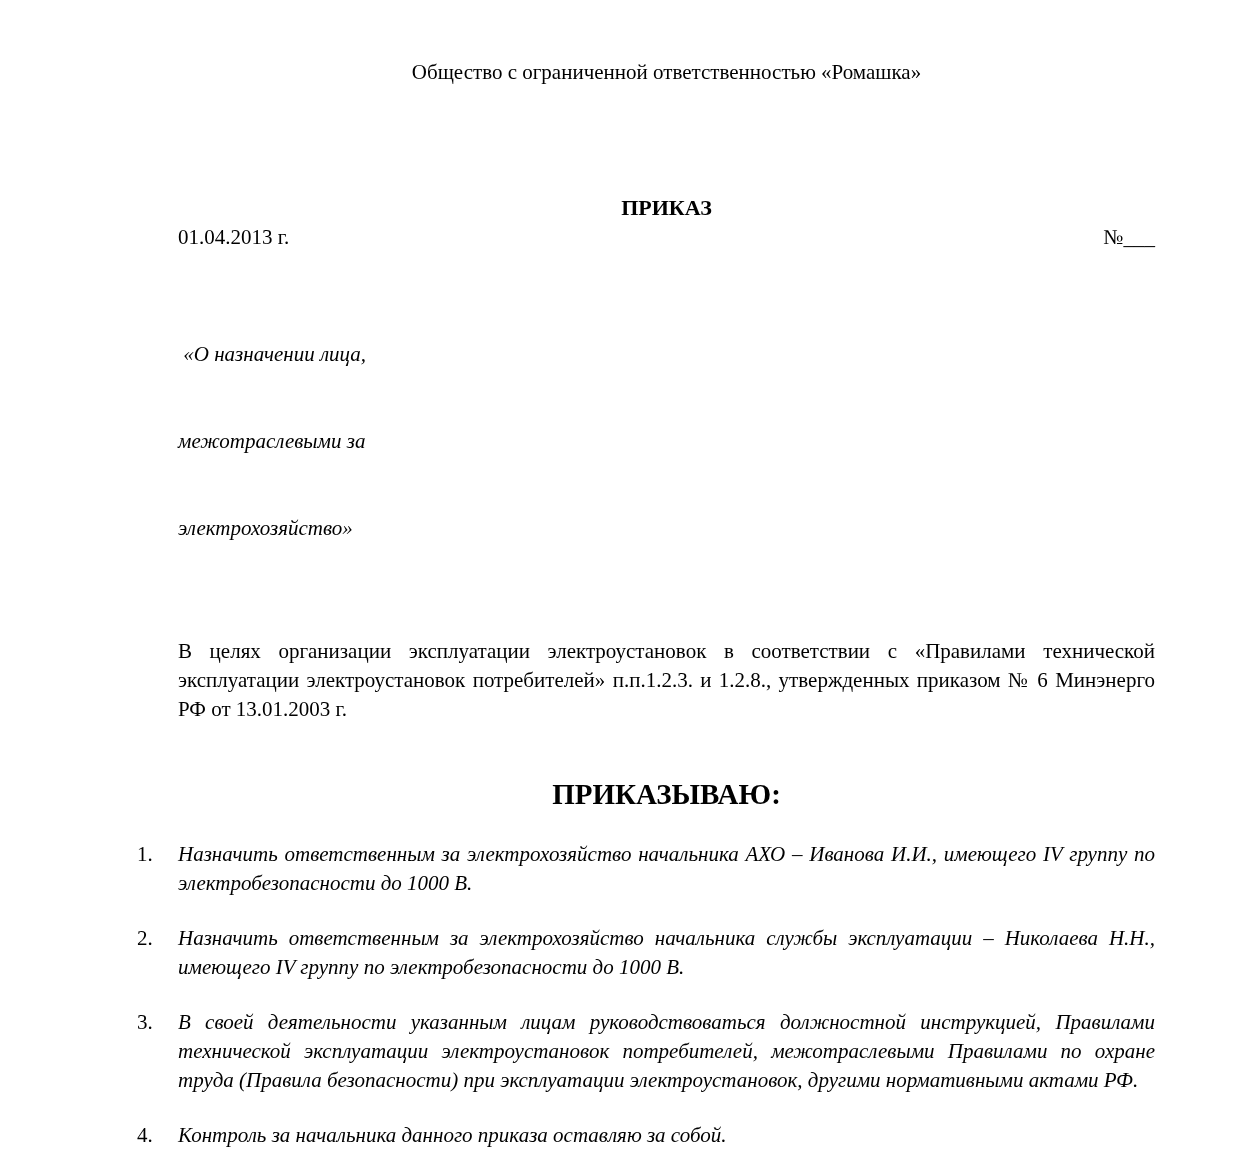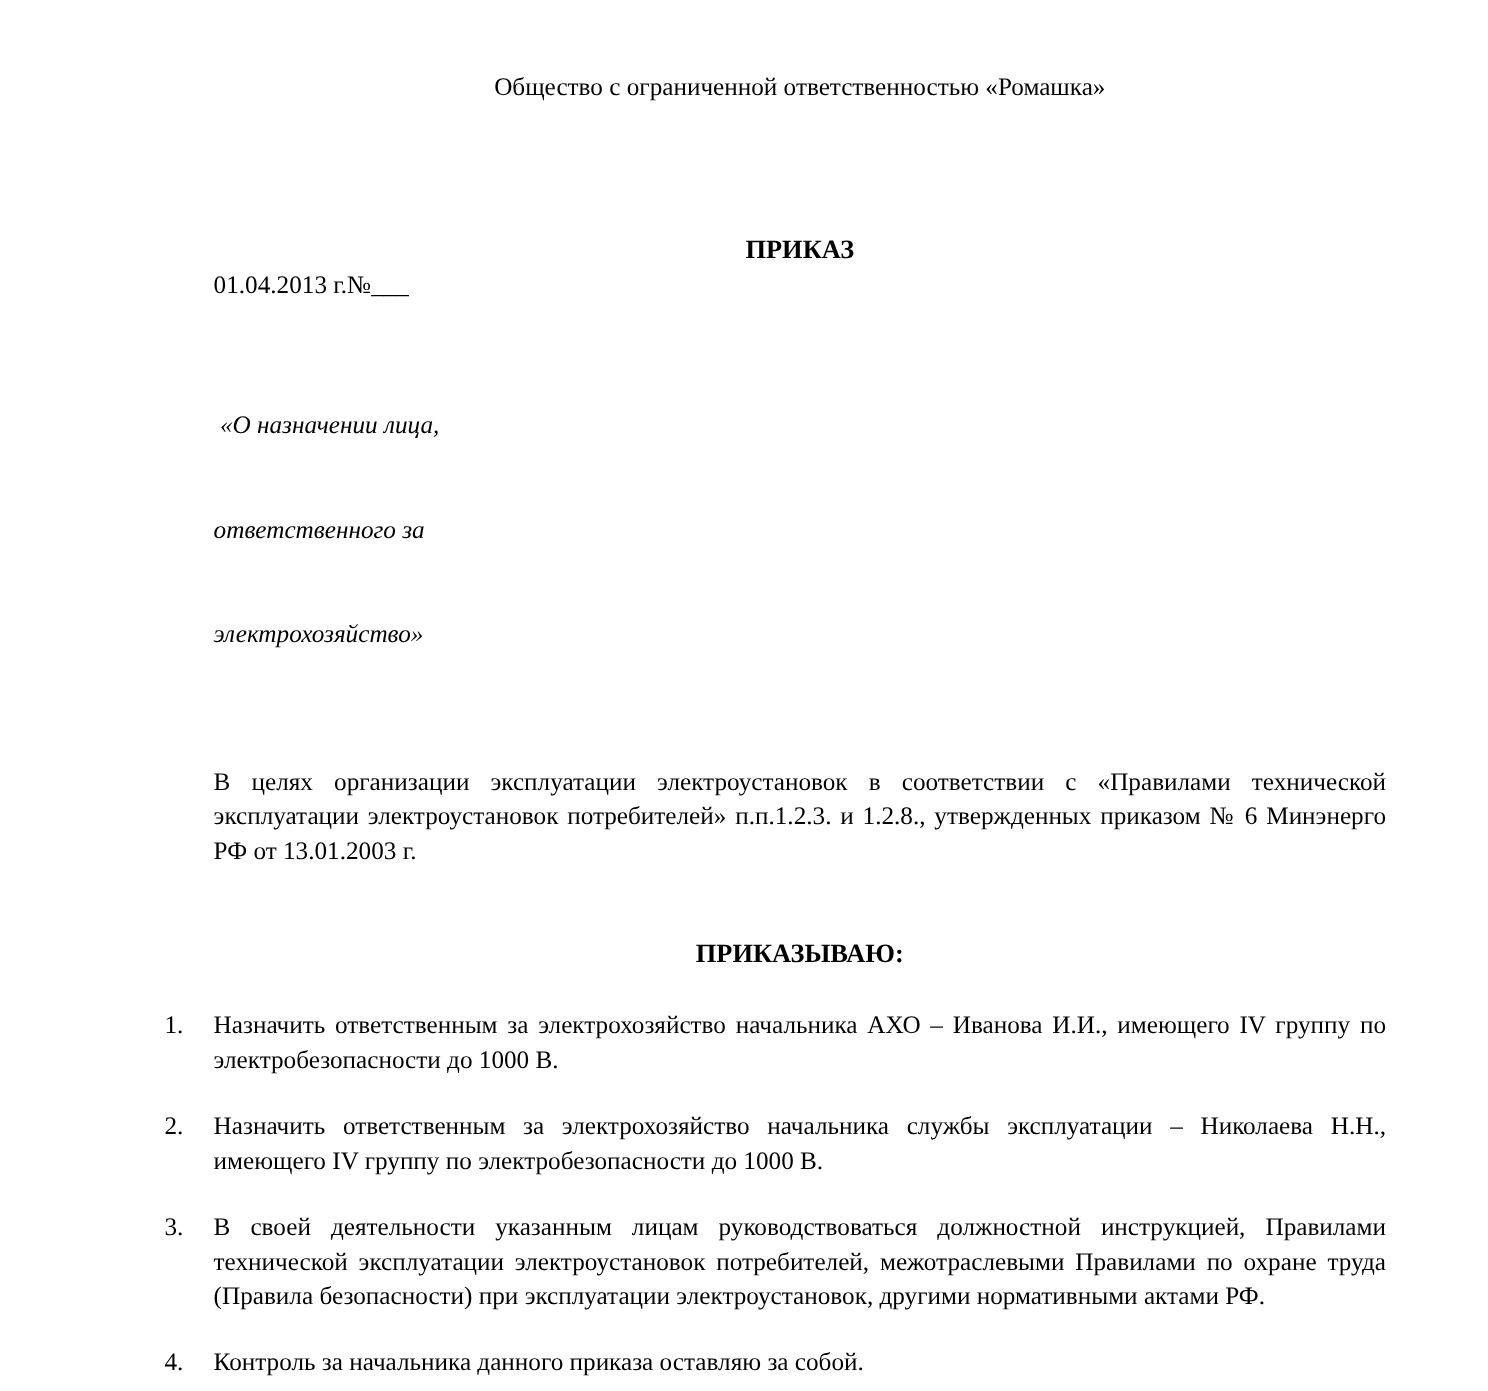--- a/index.html
+++ b/index.html
@@ -32,76 +32,77 @@
     white-space: nowrap;
   }
   .order-title {
     margin-top: 106px;
     text-align: center;
     font-weight: bold;
     font-size: 22px;
   }
   .date-row {
     display: flex;
-    justify-content: flex-start;
+    justify-content: space-between;
     align-items: baseline;
     margin-top: 1px;
   }
   .order-number {
   }
   .subject-block {
     margin-top: 30px;
     white-space: pre-wrap;
     max-width: 420px;
     font-style: italic;
   }
   .intro-paragraph {
     margin-top: 36px;
     text-align: justify;
   }
   .order-heading {
     margin-top: 56px;
     text-align: center;
     font-weight: bold;
-    font-size: 22px;
+    font-size: 29px;
   }
   .order-list {
     margin-top: 31px;
   }
   .order-item {
     position: relative;
     margin-bottom: 26px;
   }
   .item-number {
     position: absolute;
     left: -41px;
     top: 0;
   }
   .item-text {
     text-align: justify;
+    font-style: italic;
   }
 </style>
 </head>
 <body>
 
 <div class="page">
   <div class="content">
 
     <div class="company-title">Общество с ограниченной ответственностью «Ромашка»</div>
 
     <div class="order-title">ПРИКАЗ</div>
 
     <div class="date-row">
       <span>01.04.2013 г.</span>
       <span class="order-number">№___</span>
     </div>
 
     <div class="subject-block">
       <div> «О назначении лица,</div>
-      <div>ответственного за</div>
+      <div>межотраслевыми за</div>
       <div>электрохозяйство»</div>
     </div>
 
     <div class="intro-paragraph">В целях организации эксплуатации электроустановок в соответствии с «Правилами технической эксплуатации электроустановок потребителей» п.п.1.2.3. и 1.2.8., утвержденных приказом № 6 Минэнерго РФ от 13.01.2003 г.</div>
 
     <div class="order-heading">ПРИКАЗЫВАЮ:</div>
 
     <div class="order-list">
 
       <div class="order-item">

